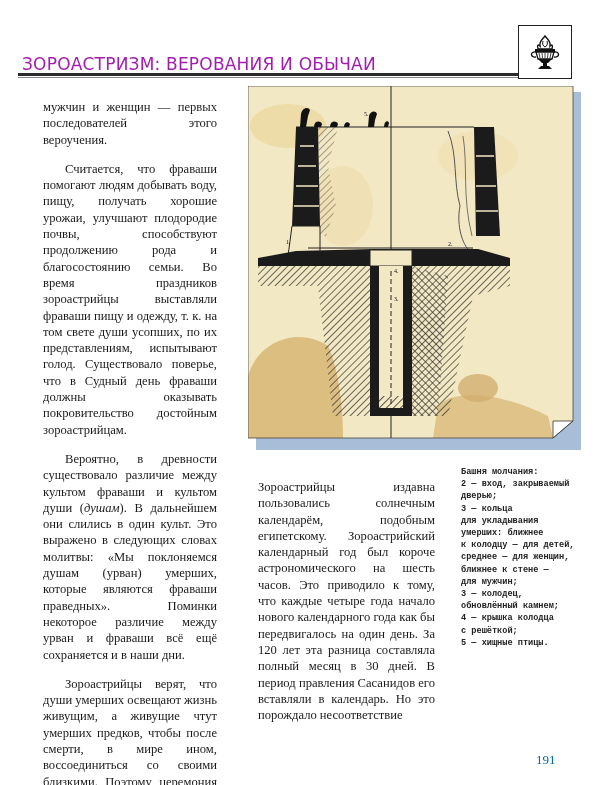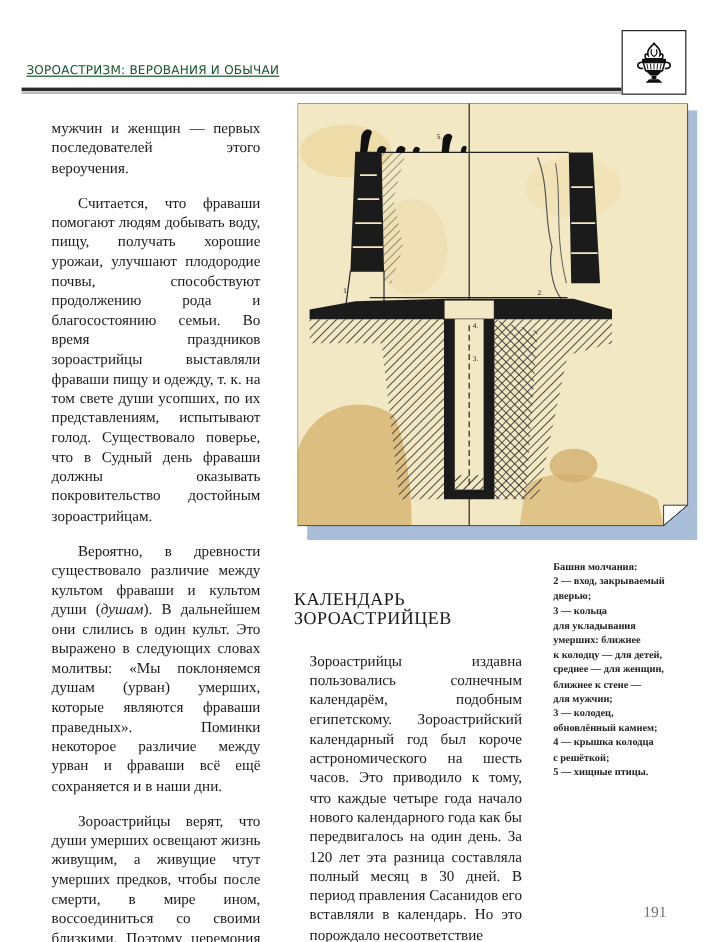--- a/index.html
+++ b/index.html
@@ -1,38 +1,38 @@
 <!DOCTYPE html>
 <html><head>
 <meta charset="utf-8">
 <style>
   html, body { margin: 0; padding: 0; background: #ffffff; }
   body { width: 600px; height: 785px; position: relative; overflow: hidden; font-family: "Liberation Serif", "DejaVu Serif", serif; color: #1a1a1a; }
 
   .header { position: absolute; left: 18px; top: 36px; width: 500px; height: 44px; }
-  .header-title { position: absolute; left: 4px; top: 18px; font-family: "DejaVu Sans", "Liberation Sans", sans-serif; font-size: 10px; letter-spacing: 0.2px; color: #14532d; text-decoration: underline; }
+  .header-title { position: absolute; left: 4px; top: 18px; font-family: "DejaVu Sans", "Liberation Sans", sans-serif; font-size: 17px; letter-spacing: 0.2px; color: #a21caf; }
   .header-rule { position: absolute; left: 0; top: 37px; width: 500px; height: 3px; background: #2a2a2a; }
   .header-rule2 { position: absolute; left: 0; top: 41px; width: 500px; height: 1px; background: #888; }
 
   .icon-box { position: absolute; left: 518px; top: 25px; width: 52px; height: 52px; border: 1.5px solid #222; background: #fff; display: flex; align-items: center; justify-content: center; }
 
   .col { position: absolute; font-size: 12.6px; line-height: 16.3px; text-align: justify; }
   .col p { margin: 13px; }
   .col p.indent { text-indent: 22px; }
   .col-left { left: 30px; top: 86px; width: 200px; }
   .col-mid { left: 245px; top: 466px; width: 203px; }
 
   .section-title { margin: 26px 0 18px 0 !important; font-size: 15px; letter-spacing: 0.4px; text-align: left; }
 
   .figure { position: absolute; left: 248px; top: 86px; width: 335px; height: 368px; }
 
-  .caption { position: absolute; left: 461px; top: 466px; width: 128px; font-family: Liberation Serif, serif; font-size: 8.6px; line-height: 12.2px; font-weight: bold; color: #222; }
+  .caption { position: absolute; left: 461px; top: 466px; width: 128px; font-family: Liberation Mono, monospace; font-size: 8.6px; line-height: 12.2px; font-weight: bold; color: #222; }
   .caption div { white-space: nowrap; }
 
-  .page-number { position: absolute; left: 536px; top: 752px; font-size: 13px; color: #737373; }
+  .page-number { position: absolute; left: 536px; top: 752px; font-size: 13px; color: #0369a1; }
   em { font-style: italic; }
 </style>
 </head>
 <body>
 
 <div class="header">
   <div class="header-title">ЗОРОАСТРИЗМ: ВЕРОВАНИЯ И ОБЫЧАИ</div>
   <div class="header-rule"></div>
   <div class="header-rule2"></div>
 </div>
@@ -128,21 +128,20 @@
       <text x="116" y="30">5.</text>
     </g>
 
     <path d="M305 352 L305 335 L325 335 Z" fill="#ffffff" stroke="#333" stroke-width="0.8"></path>
 
     <path d="M0 0 L325 0 L325 335 L305 352 L0 352 Z" fill="none" stroke="#444" stroke-width="0.8"></path>
   </svg>
 </div>
 
 <div class="col col-mid">
-  <p class="section-title">КАЛЕНДАРЬ ЗОРОАСТРИЙЦЕВ</p>
   <p>Зороастрийцы издавна пользовались солнечным календарём, подобным египетскому. Зороастрийский календарный год был короче астрономического на шесть часов. Это приводило к тому, что каждые четыре года начало нового календарного года как бы передвигалось на один день. За 120 лет эта разница составляла полный месяц в 30 дней. В период правления Сасанидов его вставляли в календарь. Но это порождало несоответствие</p>
 </div>
 
 <div class="caption">
   <div>Башня молчания:</div>
   <div>2 — вход, закрываемый</div>
   <div>дверью;</div>
   <div>3 — кольца</div>
   <div>для укладывания</div>
   <div>умерших: ближнее</div>

